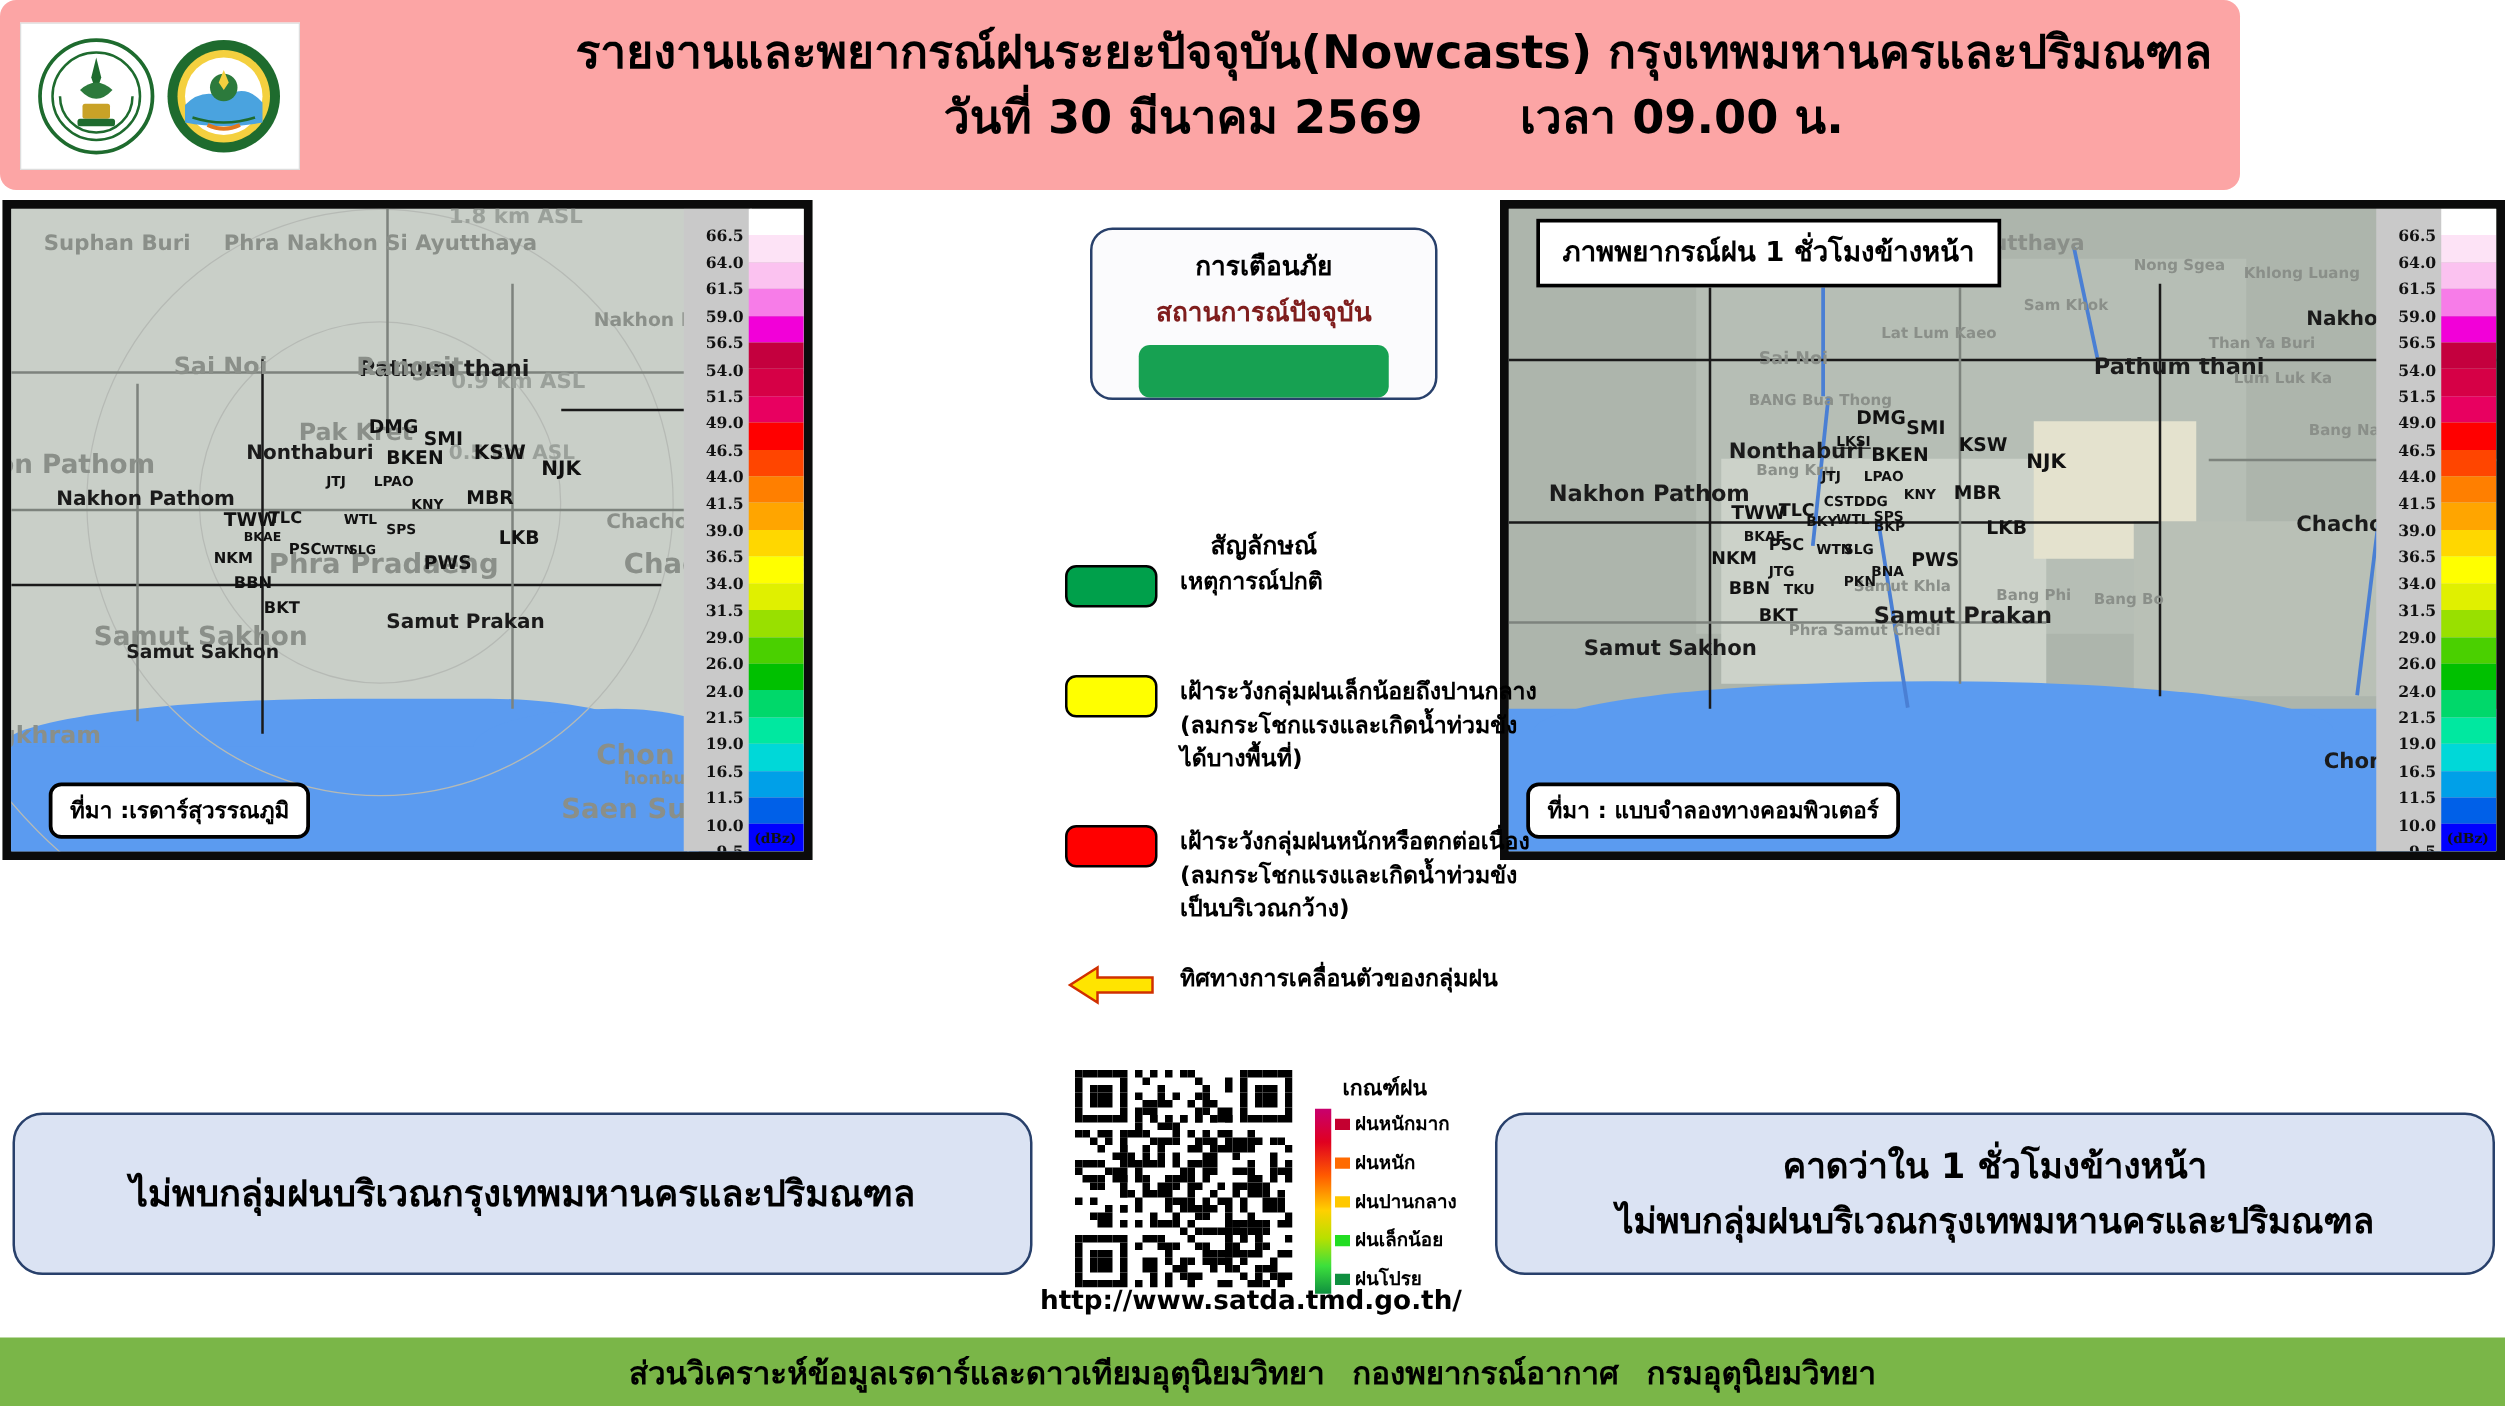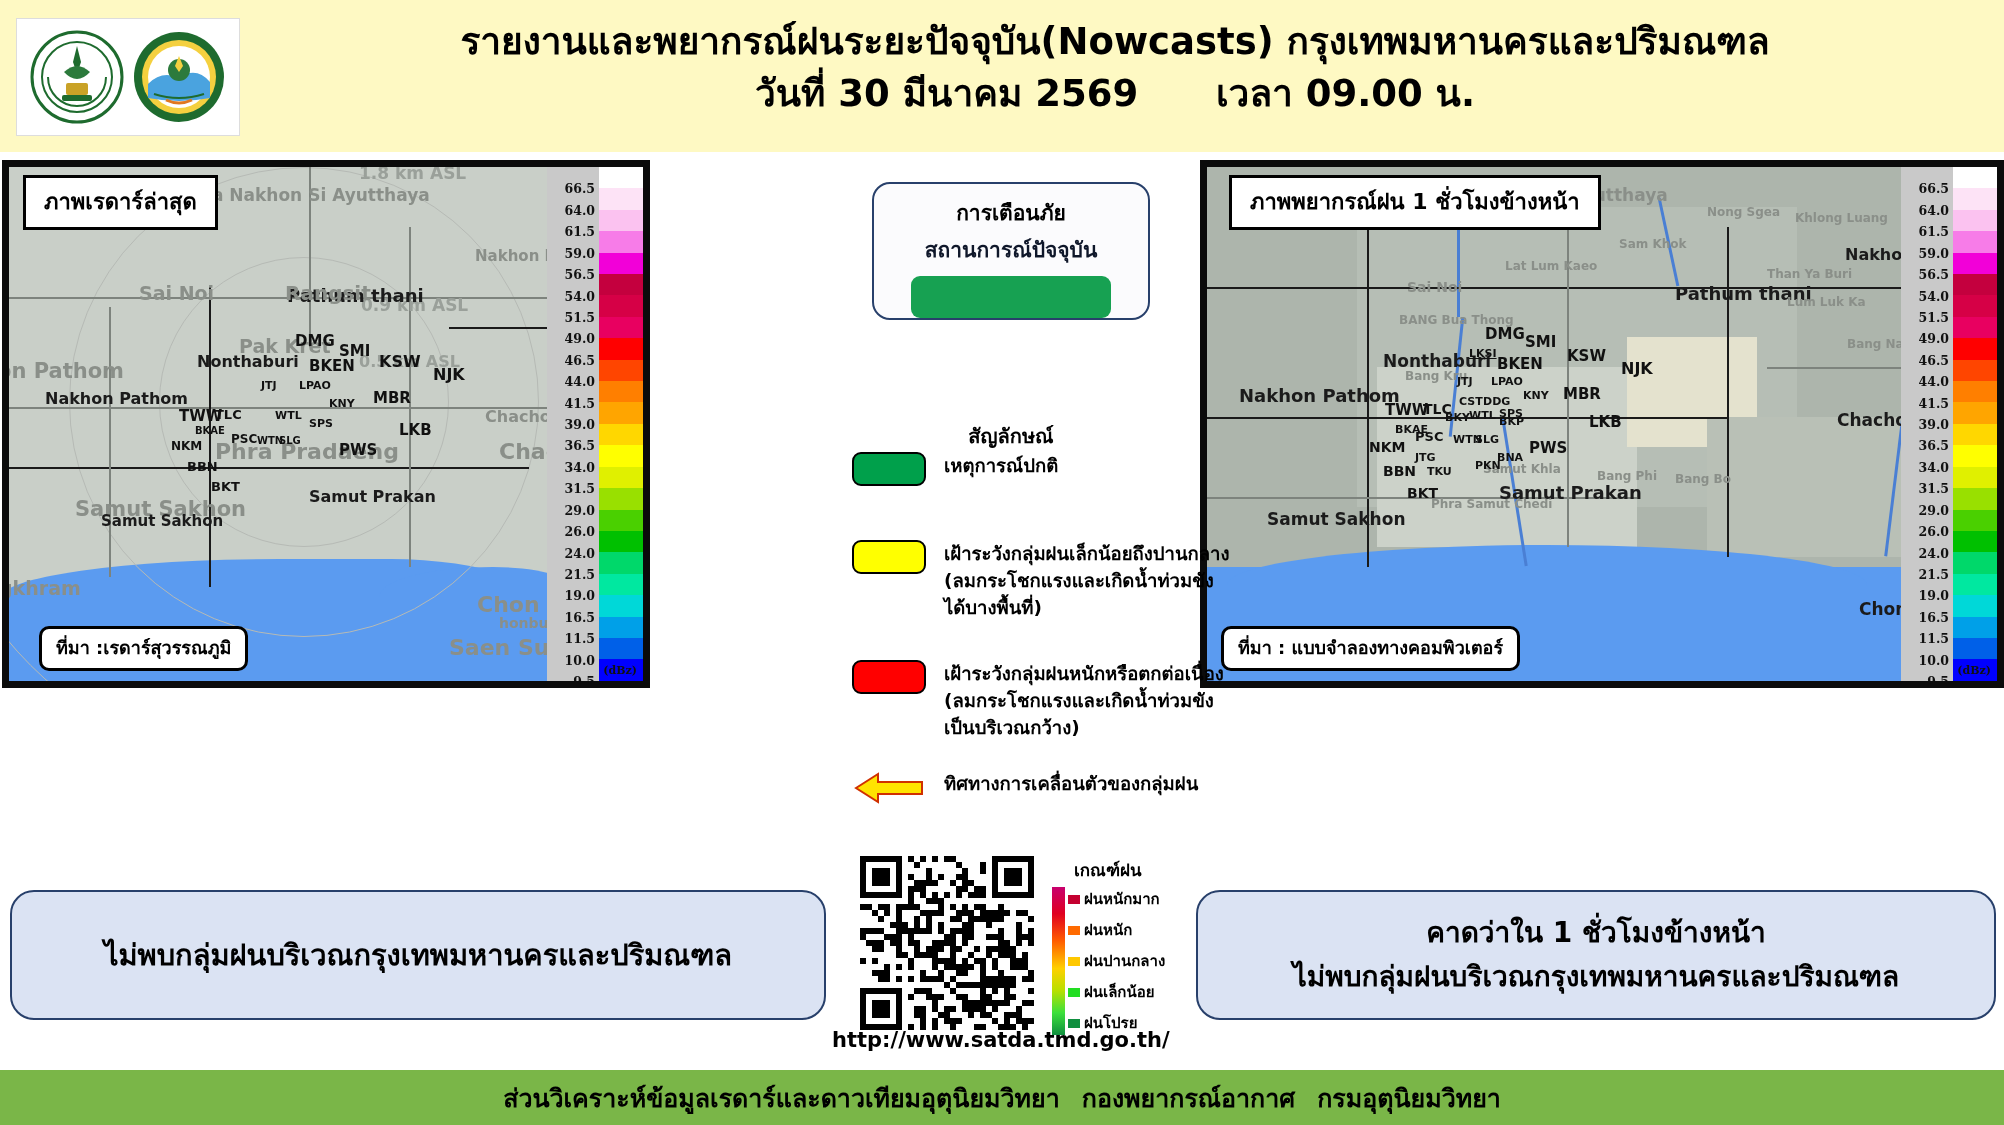--- a/index.html
+++ b/index.html
@@ -6,22 +6,23 @@
   body {
     width: 2004px; height: 1125px;
     font-family: "DejaVu Sans", sans-serif;
     background: #ffffff;
     overflow: hidden;
     position: relative;
   }
 
   
   .header {
-    position: absolute; left: 0; top: 0; width: 2004px; height: 152px;
-    background: #fef9c3;
+    position: absolute; left: 0; top: 0; width: 1792px; height: 152px;
+    background: #fca5a5;
+    border-radius: 13px;
   }
   .logo-box {
     position: absolute; left: 16px; top: 18px; width: 224px; height: 118px;
     background: #ffffff; border: 1px solid #dddddd;
     display: flex; align-items: center; justify-content: center; gap: 4px;
   }
   .seal { width: 98px; height: 98px; position: relative; }
   .seal svg { display:block; }
   .header-title {
     position: absolute; left: 240px; top: 16px; width: 1750px;
@@ -101,21 +102,21 @@
   .thick-border { position:absolute; background:#1a1a1a; }
   .river { position:absolute; background:#4a7fd4; }
 
   
   .warn-card {
     position:absolute; left: 872px; top: 182px; width: 278px; height: 138px;
     background:#fbfbfd; border: 2px solid #28406b; border-radius: 18px;
     display:flex; flex-direction:column; align-items:center; padding-top: 12px;
   }
   .warn-card .l1 { font-size: 21px; font-weight:700; color:#000; }
-  .warn-card .l2 { font-size: 21px; font-weight:700; color:#0f172a; margin-top: 4px;}
+  .warn-card .l2 { font-size: 21px; font-weight:700; color:#7f1d1d; margin-top: 4px;}
   .warn-swatch {
     width: 200px; height: 48px; border-radius: 9px; margin-top: 10px;
   }
 
   .legend-title {
     position:absolute; left: 872px; top: 420px; width: 278px; text-align:center;
     font-size: 20px; font-weight: 700; color:#000;
   }
   .legend-row { position:absolute; display:flex; align-items:flex-start; }
   .legend-chip {
@@ -325,21 +326,20 @@
         <div style="background: rgb(0, 216, 106); height: 4.16667%;"></div>
         <div style="background: rgb(0, 232, 160); height: 4.16667%;"></div>
         <div style="background: rgb(0, 216, 216); height: 4.16667%;"></div>
         <div style="background: rgb(0, 160, 232); height: 4.16667%;"></div>
         <div style="background: rgb(0, 96, 232); height: 4.16667%;"></div>
         <div style="background: rgb(0, 0, 255); height: 4.16667%;"></div>
       </div>
     <span class="cb-unit">(dBz)</span>
   </div>
 
-  <div class="map-title-box">ภาพเรดาร์ล่าสุด</div>
   <div class="map-source-box">ที่มา :เรดาร์สุวรรณภูมิ</div>
 </div>
 
 <div class="map-panel" id="map-right">
   <div class="map-canvas">
     <div style="position:absolute;inset:0;background:#adb5ac;"></div>
 
     <div style="position:absolute;left:150px;top:40px;width:440px;height:300px;background:#b6beb5;"></div>
     <div style="position:absolute;left:170px;top:200px;width:260px;height:180px;background:#ccd2c9;"></div>
     <div style="position:absolute;left:420px;top:170px;width:130px;height:110px;background:#e4e2ce;"></div>

